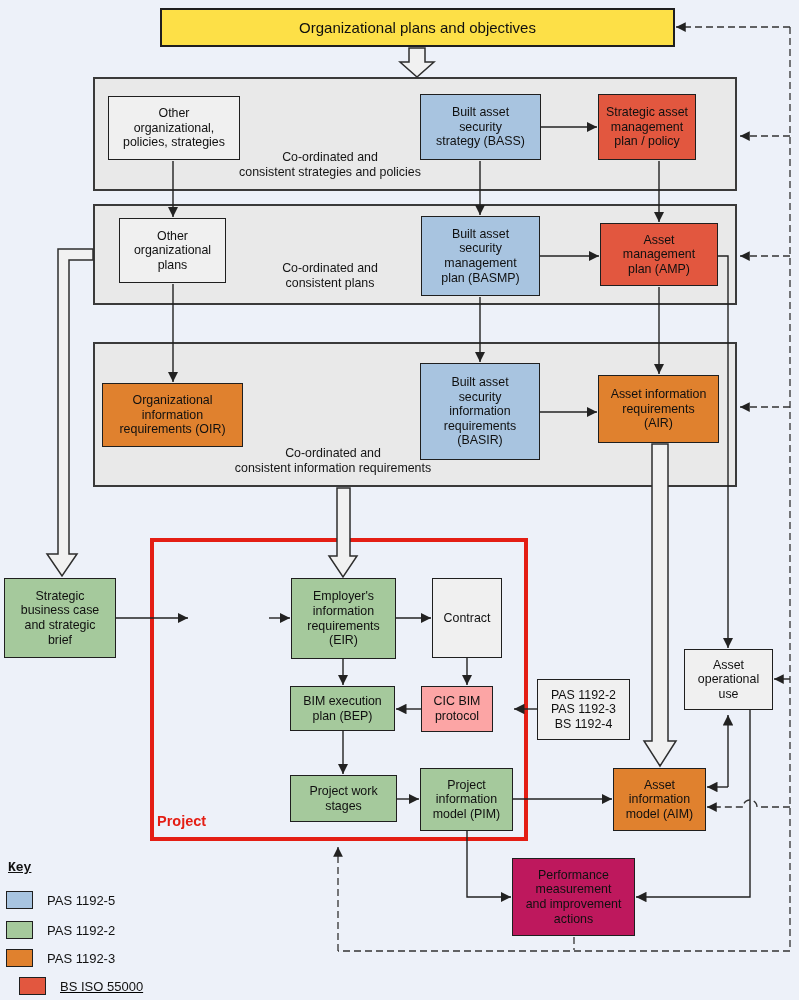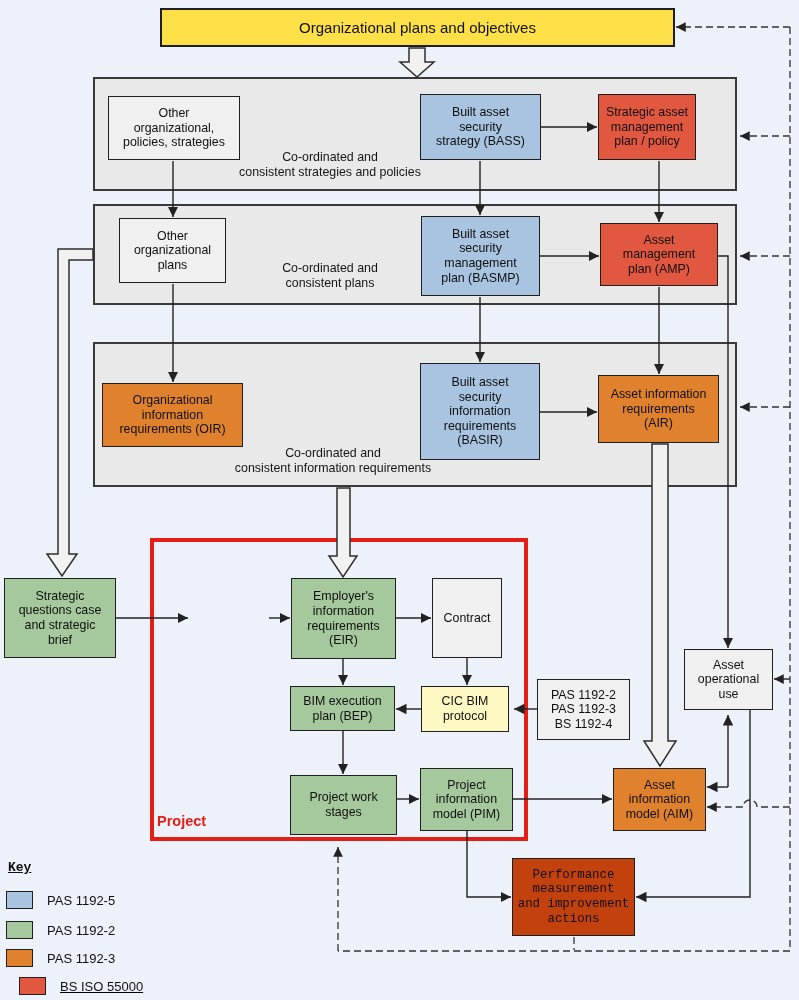--- a/index.html
+++ b/index.html
@@ -192,49 +192,49 @@
 information
 requirements
 (BASIR)</div>
   <div class="box" style="left: 598px; top: 375px; width: 121px; height: 68px; background: rgb(224, 129, 46);">Asset information
 requirements
 (AIR)</div>
   <div class="caption" style="left:158px;top:446px;width:350px;">Co-ordinated and
 consistent information requirements</div>
 
   <div class="box" style="left: 4px; top: 578px; width: 112px; height: 80px; background: rgb(165, 201, 156);">Strategic
-questions case
+business case
 and strategic
 brief</div>
   <div class="box" style="left: 291px; top: 578px; width: 105px; height: 81px; background: rgb(165, 201, 156);">Employer's
 information
 requirements
 (EIR)</div>
   <div class="box" style="left: 432px; top: 578px; width: 70px; height: 80px; border-width: 1.4px; background: rgb(240, 240, 240);">Contract</div>
   <div class="box" style="left: 290px; top: 686px; width: 105px; height: 45px; background: rgb(165, 201, 156);">BIM execution
 plan (BEP)</div>
-  <div class="box" style="left: 421px; top: 686px; width: 88px; height: 46px; border-width: 1.4px; background: #fef9c3;">CIC BIM
+  <div class="box" style="left: 421px; top: 686px; width: 72px; height: 46px; border-width: 1.4px; background: #fca5a5;">CIC BIM
 protocol</div>
   <div class="box" style="left: 537px; top: 679px; width: 93px; height: 61px; border-width: 1.4px; background: rgb(240, 240, 240);">PAS 1192-2
 PAS 1192-3
 BS 1192-4</div>
-  <div class="box" style="left: 290px; top: 775px; width: 107px; height: 60px; background: rgb(165, 201, 156);">Project work
+  <div class="box" style="left: 290px; top: 775px; width: 107px; height: 47px; background: rgb(165, 201, 156);">Project work
 stages</div>
   <div class="box" style="left: 420px; top: 768px; width: 93px; height: 63px; background: rgb(165, 201, 156);">Project
 information
 model (PIM)</div>
   <div id="project-label" style="left: 157px; top: 813px; color: rgb(228, 30, 20);">Project</div>
 
   <div class="box" style="left: 684px; top: 649px; width: 89px; height: 61px; border-width: 1.4px; background: rgb(240, 240, 240);">Asset
 operational
 use</div>
   <div class="box" style="left: 613px; top: 768px; width: 93px; height: 63px; background: rgb(224, 129, 46);">Asset
 information
 model (AIM)</div>
-  <div class="box" style="left: 512px; top: 858px; width: 123px; height: 78px; border-width: 1.4px; background: #c2410c; font-family: Liberation Mono, monospace;">Performance
+  <div class="box" style="left: 512px; top: 858px; width: 123px; height: 78px; border-width: 1.4px; background: #be185d;">Performance
 measurement
 and improvement
 actions</div>
 
   <div id="key-heading" style="left:8px;top:860px;font-family:Liberation Mono, monospace;">Key</div>
   <div class="key-row" style="left:6px;top:891px;">
     <span class="key-swatch" style="background: rgb(168, 196, 224);"></span>
     <span class="key-label">PAS 1192-5</span>
   </div>
   <div class="key-row" style="left:6px;top:921px;">

